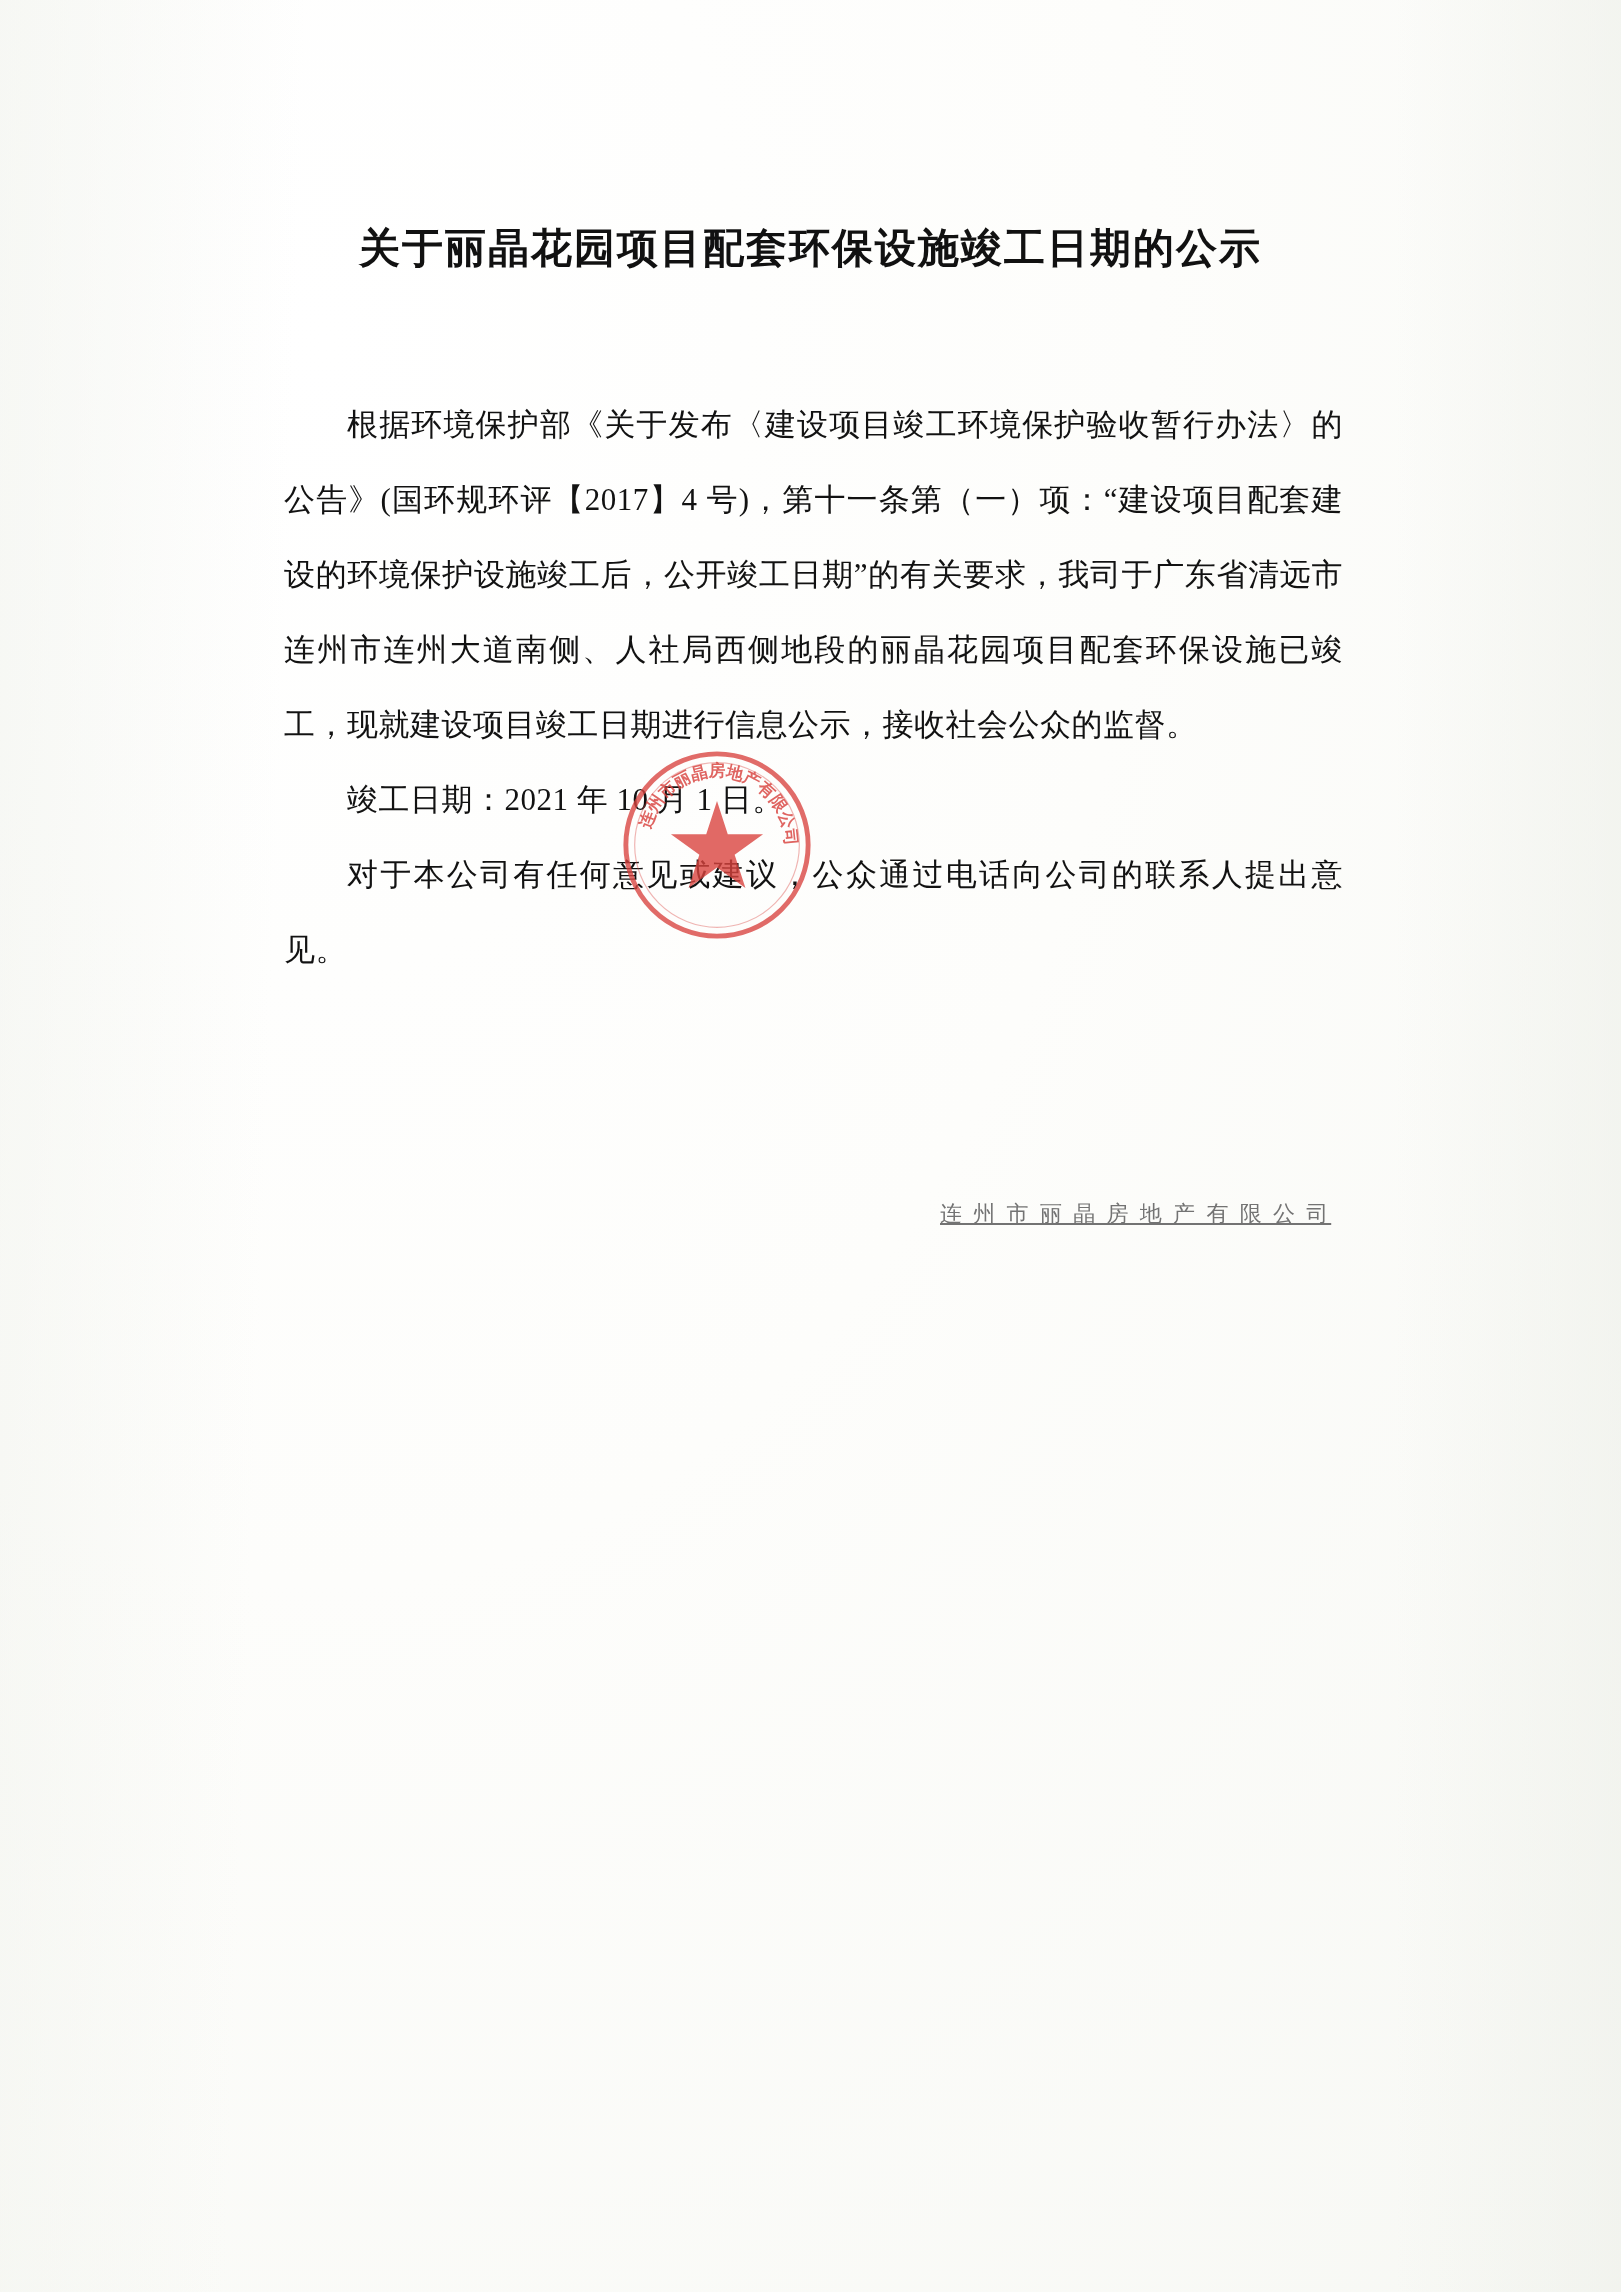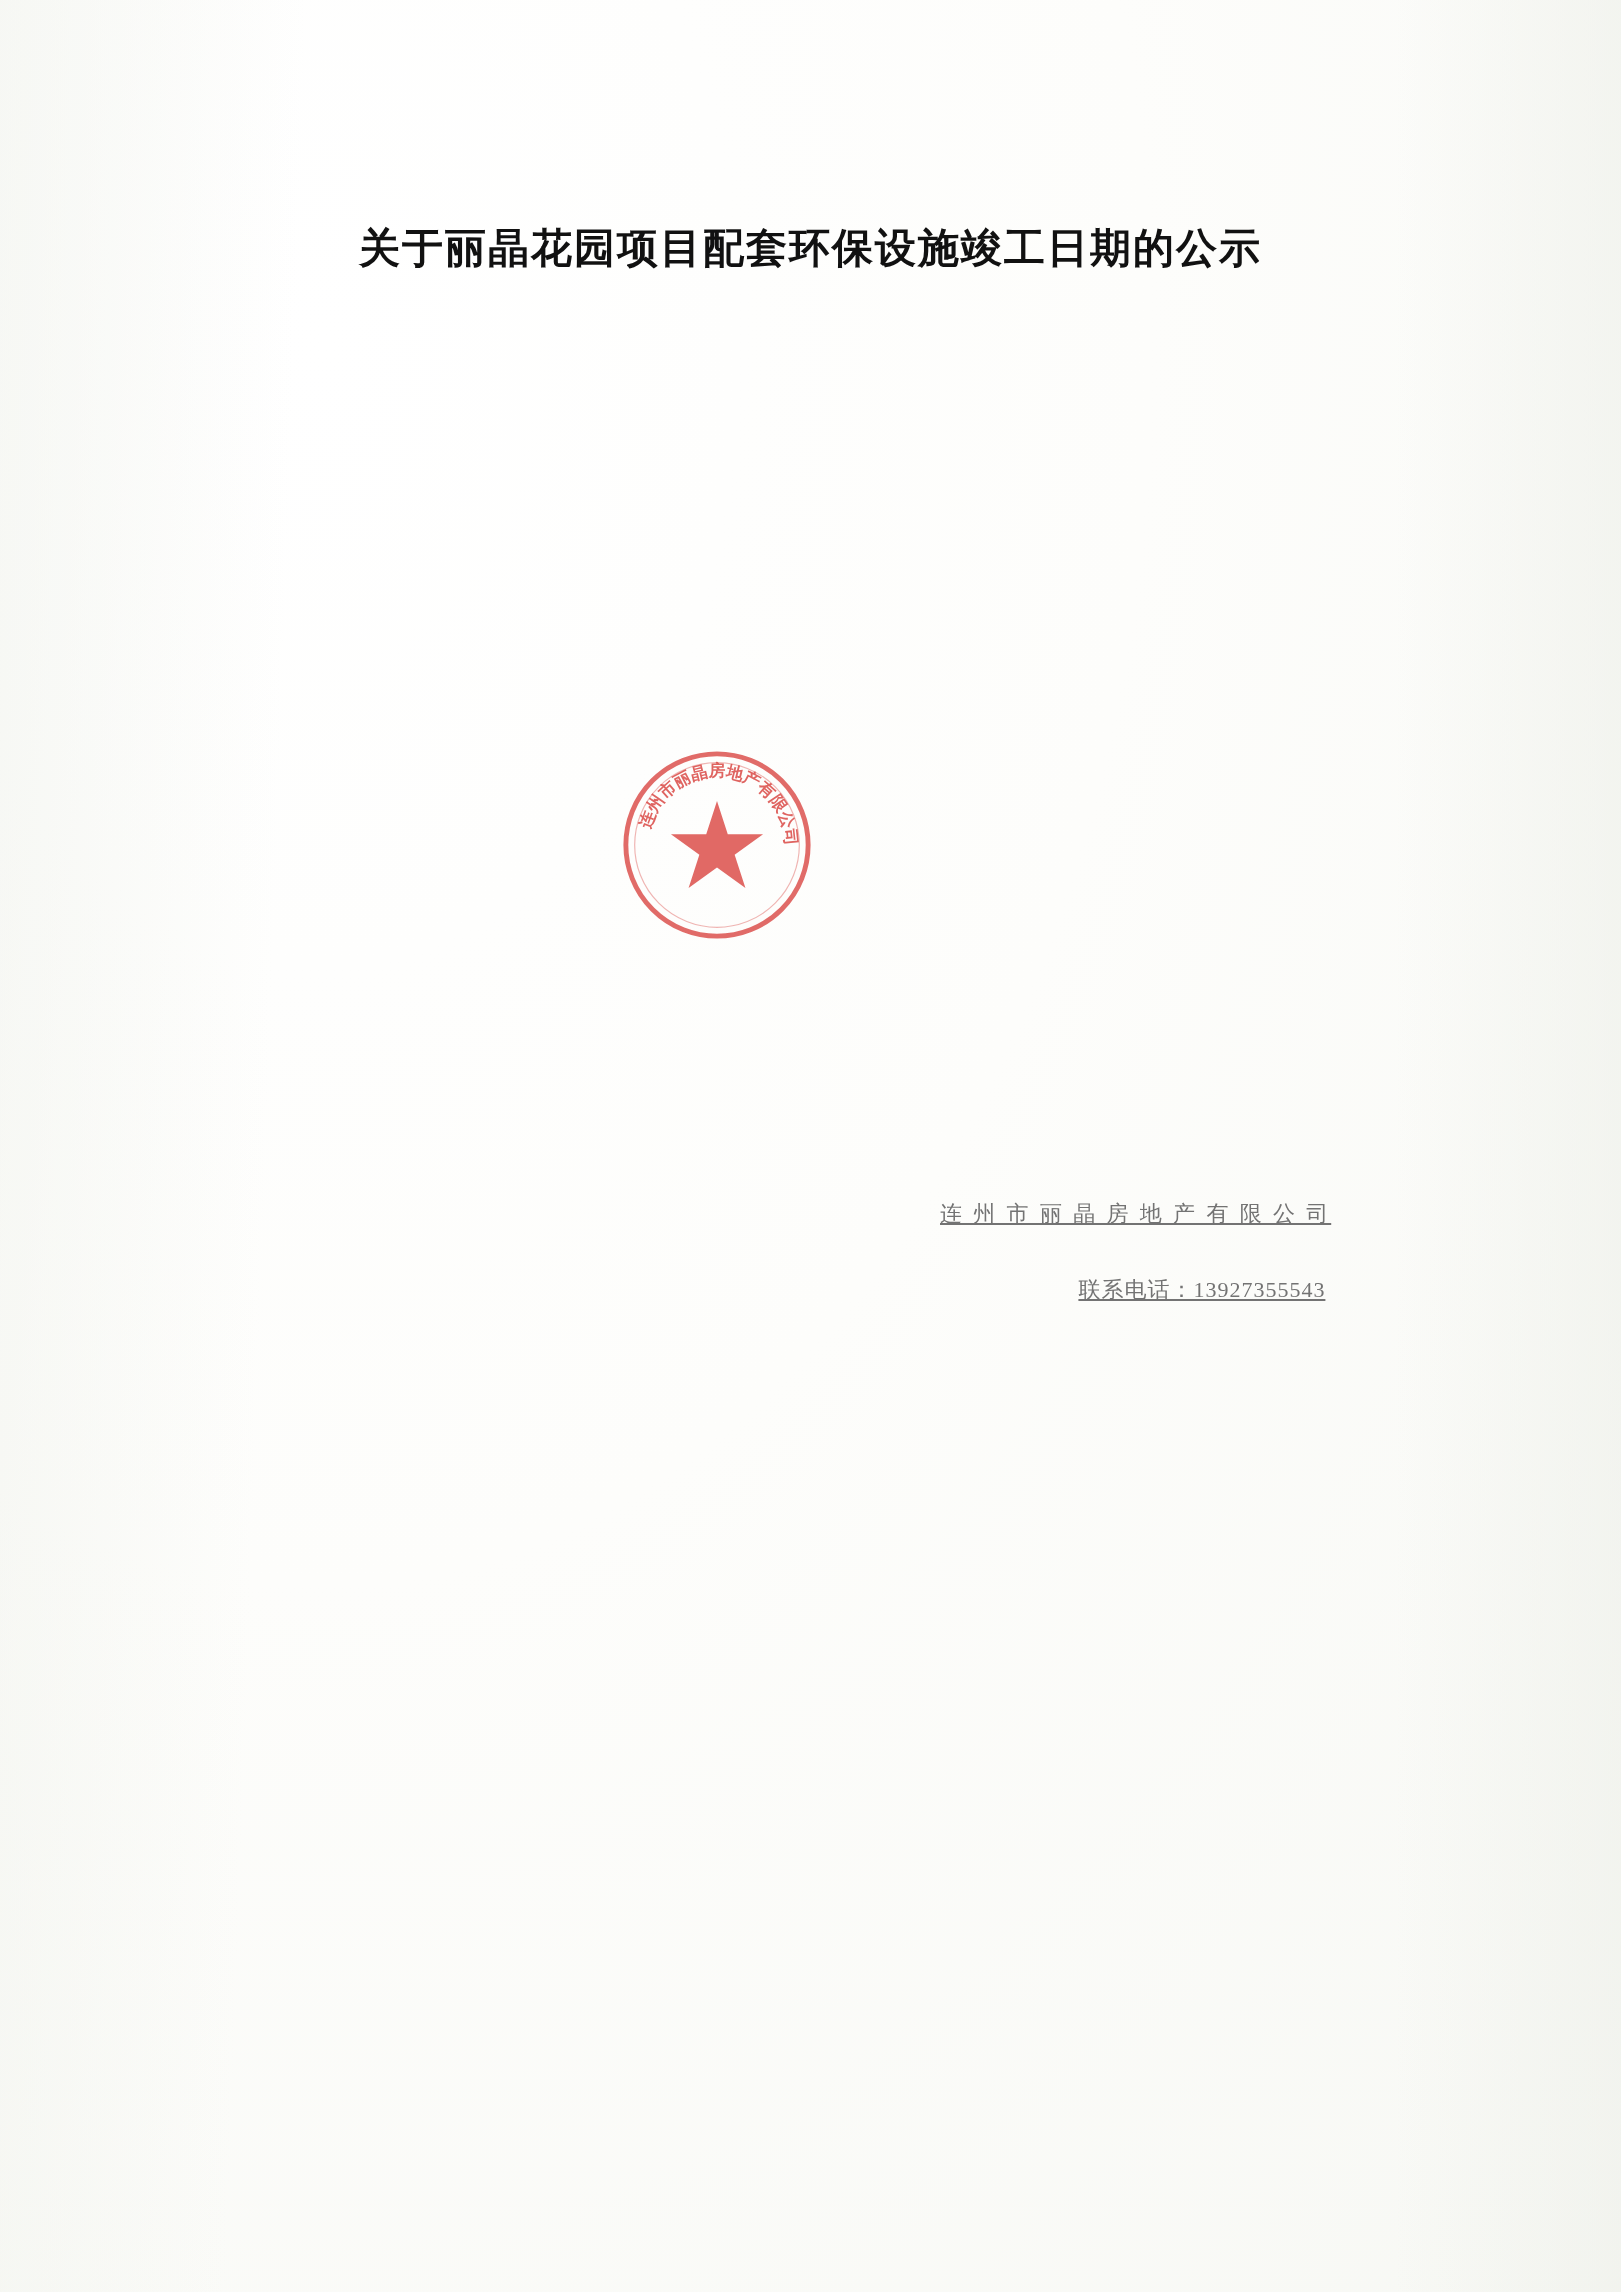--- a/index.html
+++ b/index.html
@@ -108,24 +108,28 @@
 </style>
 </head>
 <body>
 
 <div class="page"></div>
 
 <div class="content">
 
   <div class="doc-title">关于丽晶花园项目配套环保设施竣工日期的公示</div>
 
+  <div class="body-block">
+    <p class="para">根据环境保护部《关于发布〈建设项目竣工环境保护验收暂行办法〉的公告》(国环规环评【2017】4 号)，第十一条第（一）项：“建设项目配套建设的环境保护设施竣工后，公开竣工日期”的有关要求，我司于广东省清远市连州市连州大道南侧、人社局西侧地段的丽晶花园项目配套环保设施已竣工，现就建设项目竣工日期进行信息公示，接收社会公众的监督。</p>
+    <p class="para tight">竣工日期：2021 年 10 月 1 日。</p>
+    <p class="para">对于本公司有任何意见或建议，公众通过电话向公司的联系人提出意见。</p>
+  </div>
 
   <div class="sign-block">
     <div class="sign-line">连 州 市 丽 晶 房 地 产 有 限 公 司</div>
-    <div class="sign-line phone">联系电话：13927355543</div>
   </div>
 
   <div class="seal">
     <svg width="196" height="196" viewBox="0 0 200 200" xmlns="http://www.w3.org/2000/svg">
       <g opacity="0.78" fill="none" stroke="#d9433f">
         <circle cx="100" cy="100" r="93" stroke-width="5"></circle>
         <circle cx="100" cy="100" r="84" stroke-width="1.2" opacity="0.5"></circle>
       </g>
       <g opacity="0.8" fill="#d9433f">
         <polygon points="100,55 111,89 147,89 118,110 129,144 100,123 71,144 82,110 53,89 89,89"></polygon>

